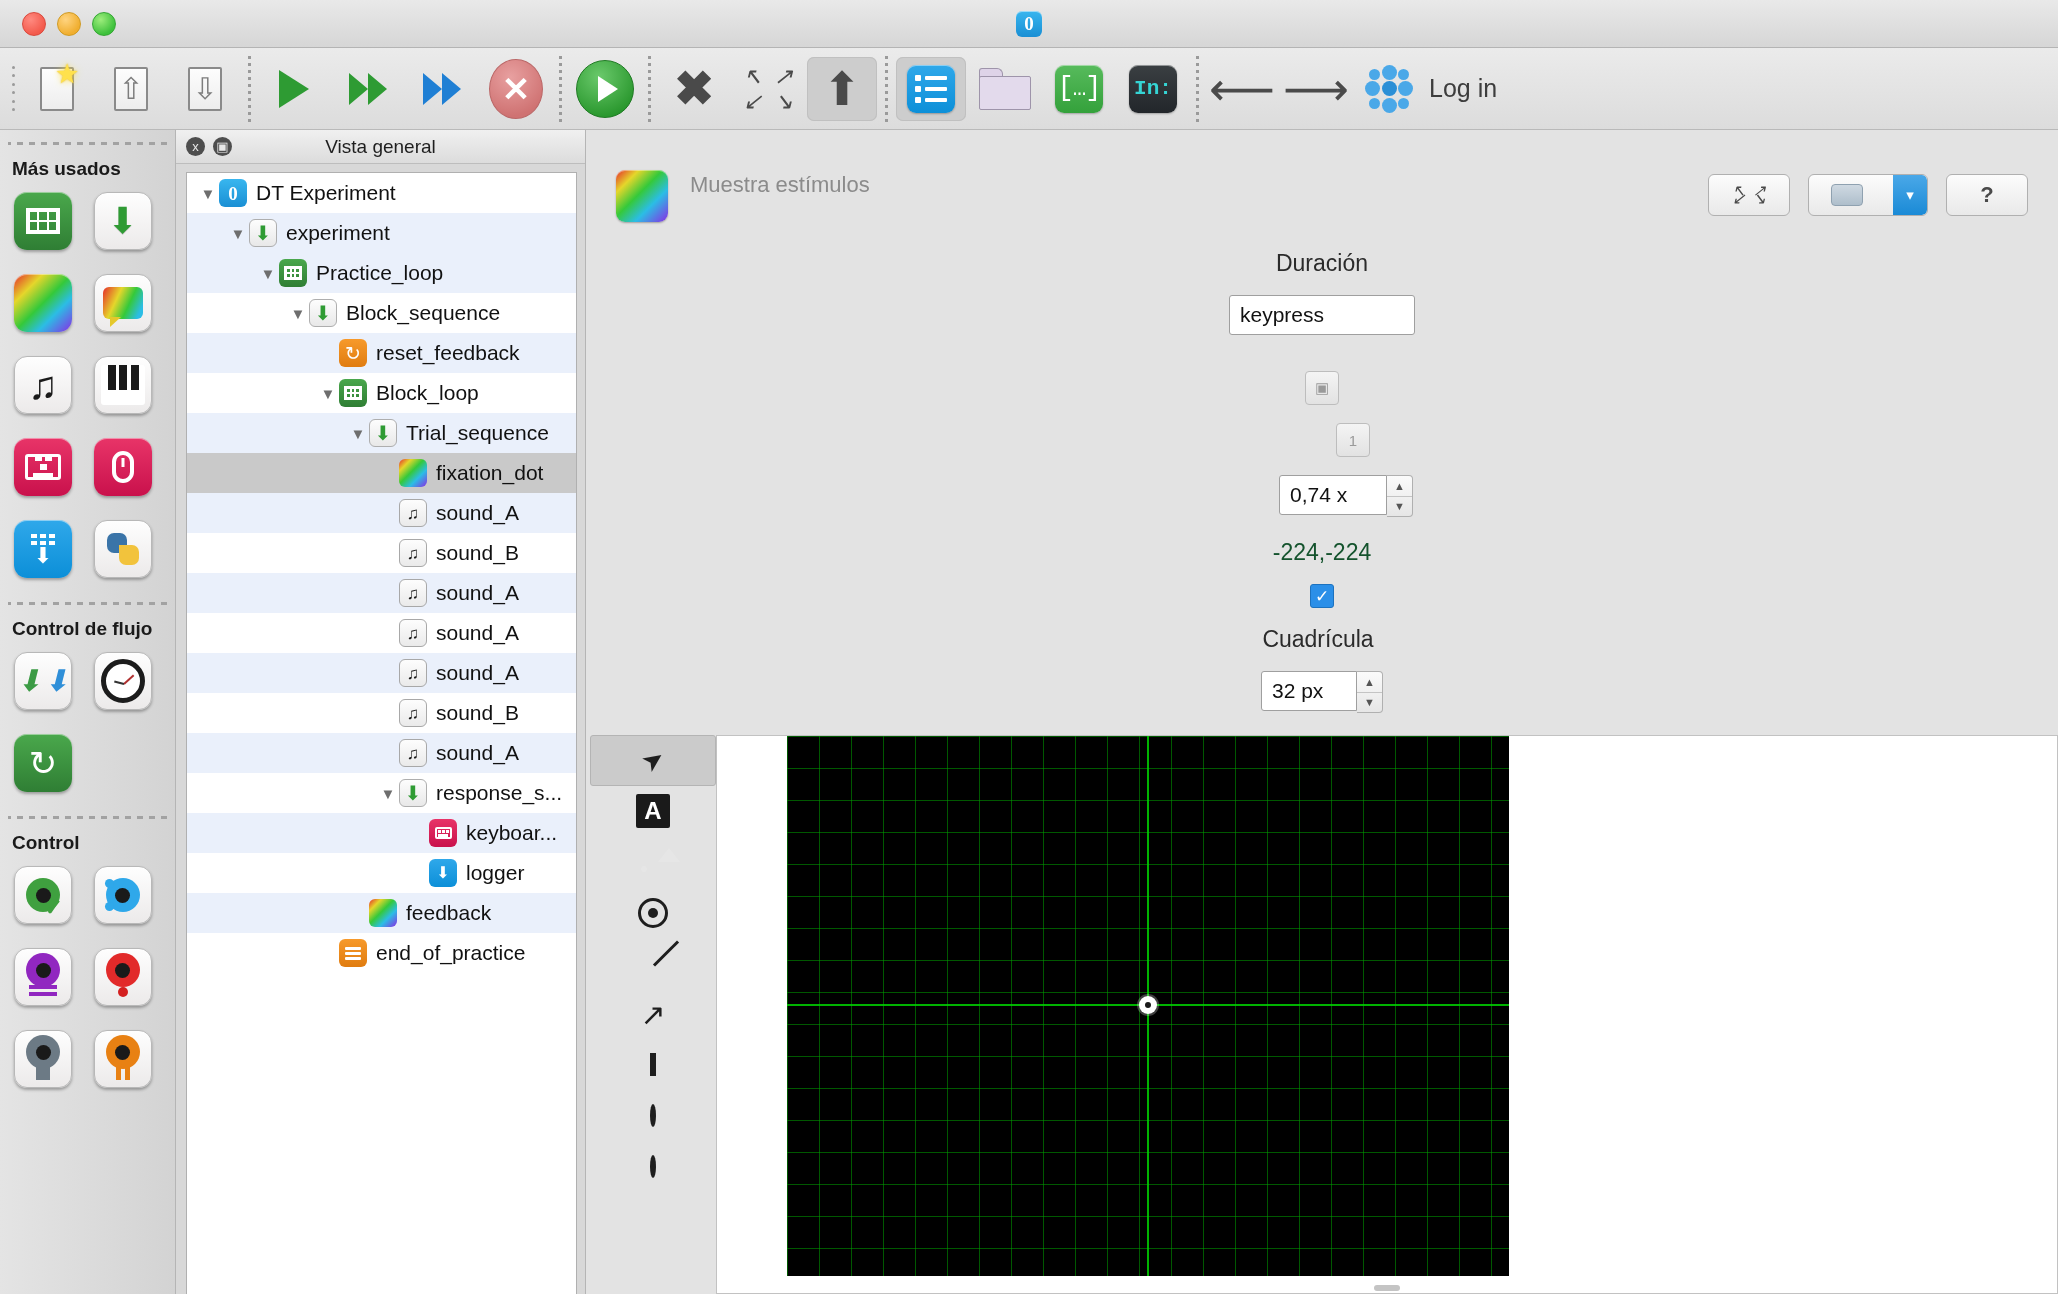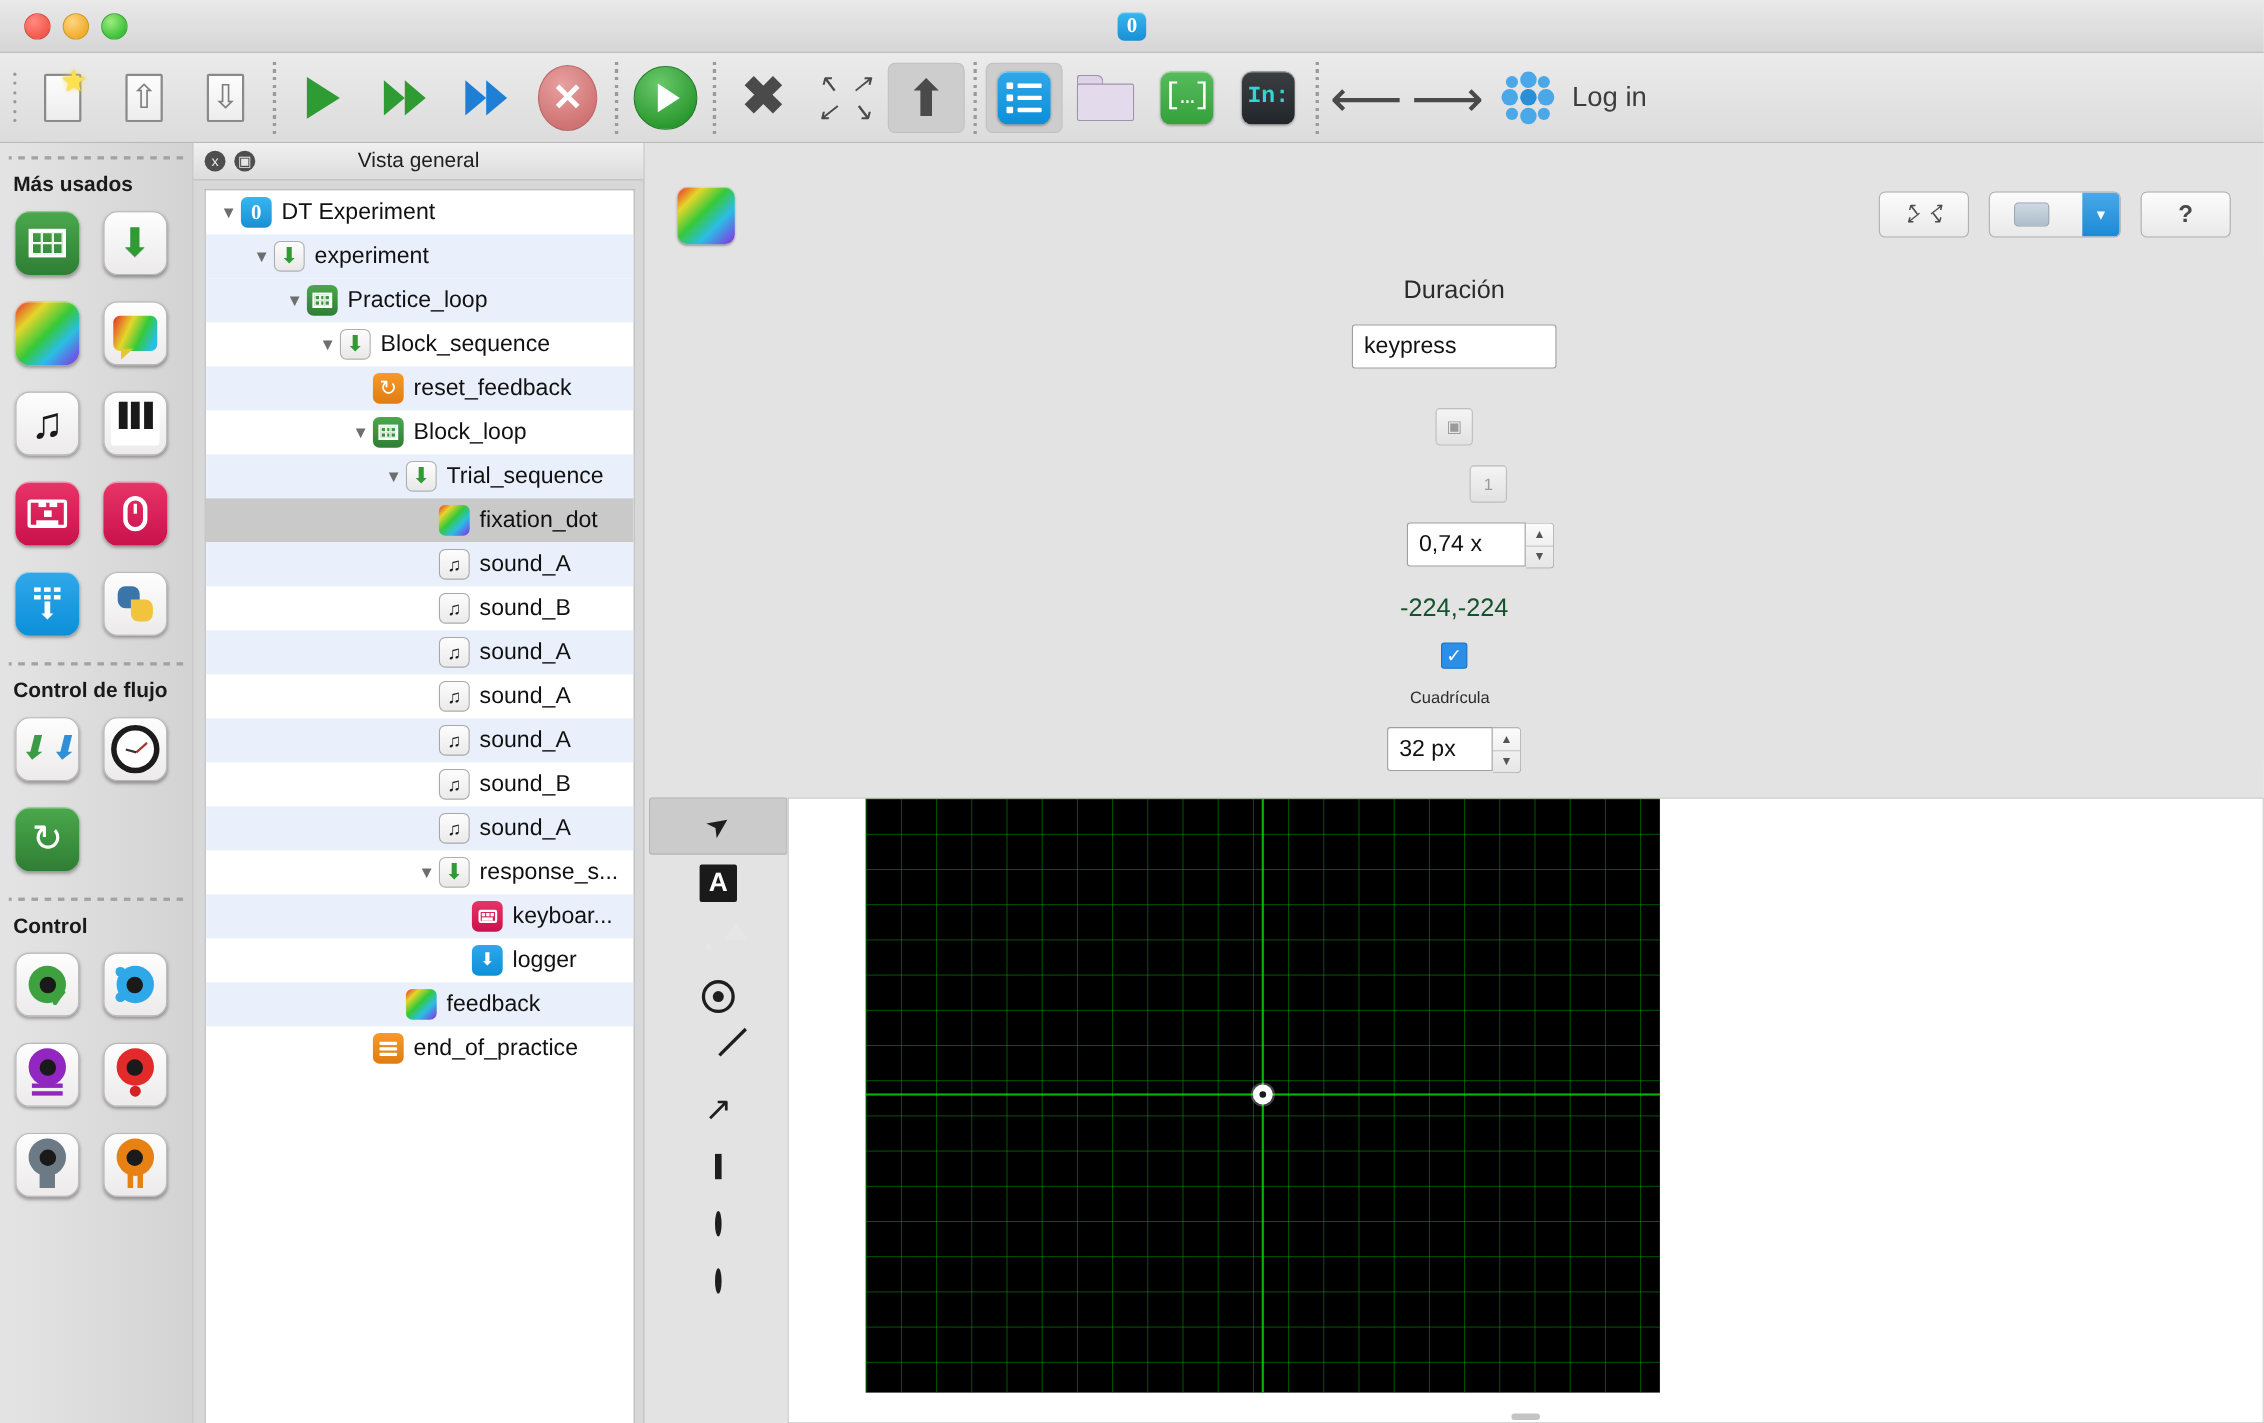--- a/index.html
+++ b/index.html
@@ -246,21 +246,21 @@
   .spin { width:26px;height:42px;display:flex;flex-direction:column;border:1px solid #b0b0b0;border-left:none;
           border-radius:0 4px 4px 0;overflow:hidden;background:linear-gradient(to bottom,#fbfbfb,#e6e6e6);cursor:pointer;}
   .spin i{flex:1;display:flex;align-items:center;justify-content:center;font-size:11px;color:#555;}
   .spin i:first-child{border-bottom:1px solid #c4c4c4;}
   .mini-btn { width:34px;height:34px;border:1px solid #bdbdbd;border-radius:4px;
               background:linear-gradient(to bottom,#f4f4f4,#e2e2e2);display:flex;align-items:center;justify-content:center;
               color:#9a9a9a;font-size:15px;cursor:pointer;}
   .coord { font-size:23px; color:#14532d; }
   .cb { width:24px;height:24px;border-radius:3px;background:#2b8fe8;border:1px solid #1c72bf;
         display:flex;align-items:center;justify-content:center;color:#fff;font-size:17px;line-height:1;cursor:pointer;}
-  .cb-label { font-size:15px;color:#2b2b2b; }
+  .cb-label { font-size:23px;color:#2b2b2b; }
 
   
   .canvas-area { flex:1; display:flex; padding: 22px 0 0 0; min-height:0; }
   .tools { width:130px; flex:0 0 130px; display:flex;flex-direction:column; align-items:center; gap:0; padding-left:4px;}
   .tool {
     width:126px; height:52px; display:flex;align-items:center;justify-content:center;
     cursor:pointer; color:#1e1e1e;
   }
   .tool.active { background:#cbcbcb; border:1px solid #b4b4b4; border-radius:3px; }
   .tool .g { font-size:30px; line-height:1; }
@@ -722,20 +722,21 @@
             </span>
             <span>end_of_practice</span>
           </div>
         </div>
     </div>
 
     <div class="editor">
       <div class="ed-head">
         <div class="ed-ico"></div>
         <div class="ed-titles">
+          <div class="ed-t2">Muestra estímulos</div>
         </div>
         <div class="ed-head-btns">
           <div class="hdr-btn">
             <span class="expand-ico" style="width:34px;height:24px;font-size:16px;">
               <i style="left:0;top:0">↖</i>
                 <i style="right:0;top:0">↗</i>
                 <i style="left:0;bottom:0">↙</i>
                 <i style="right:0;bottom:0">↘</i>
             </span>
           </div>

